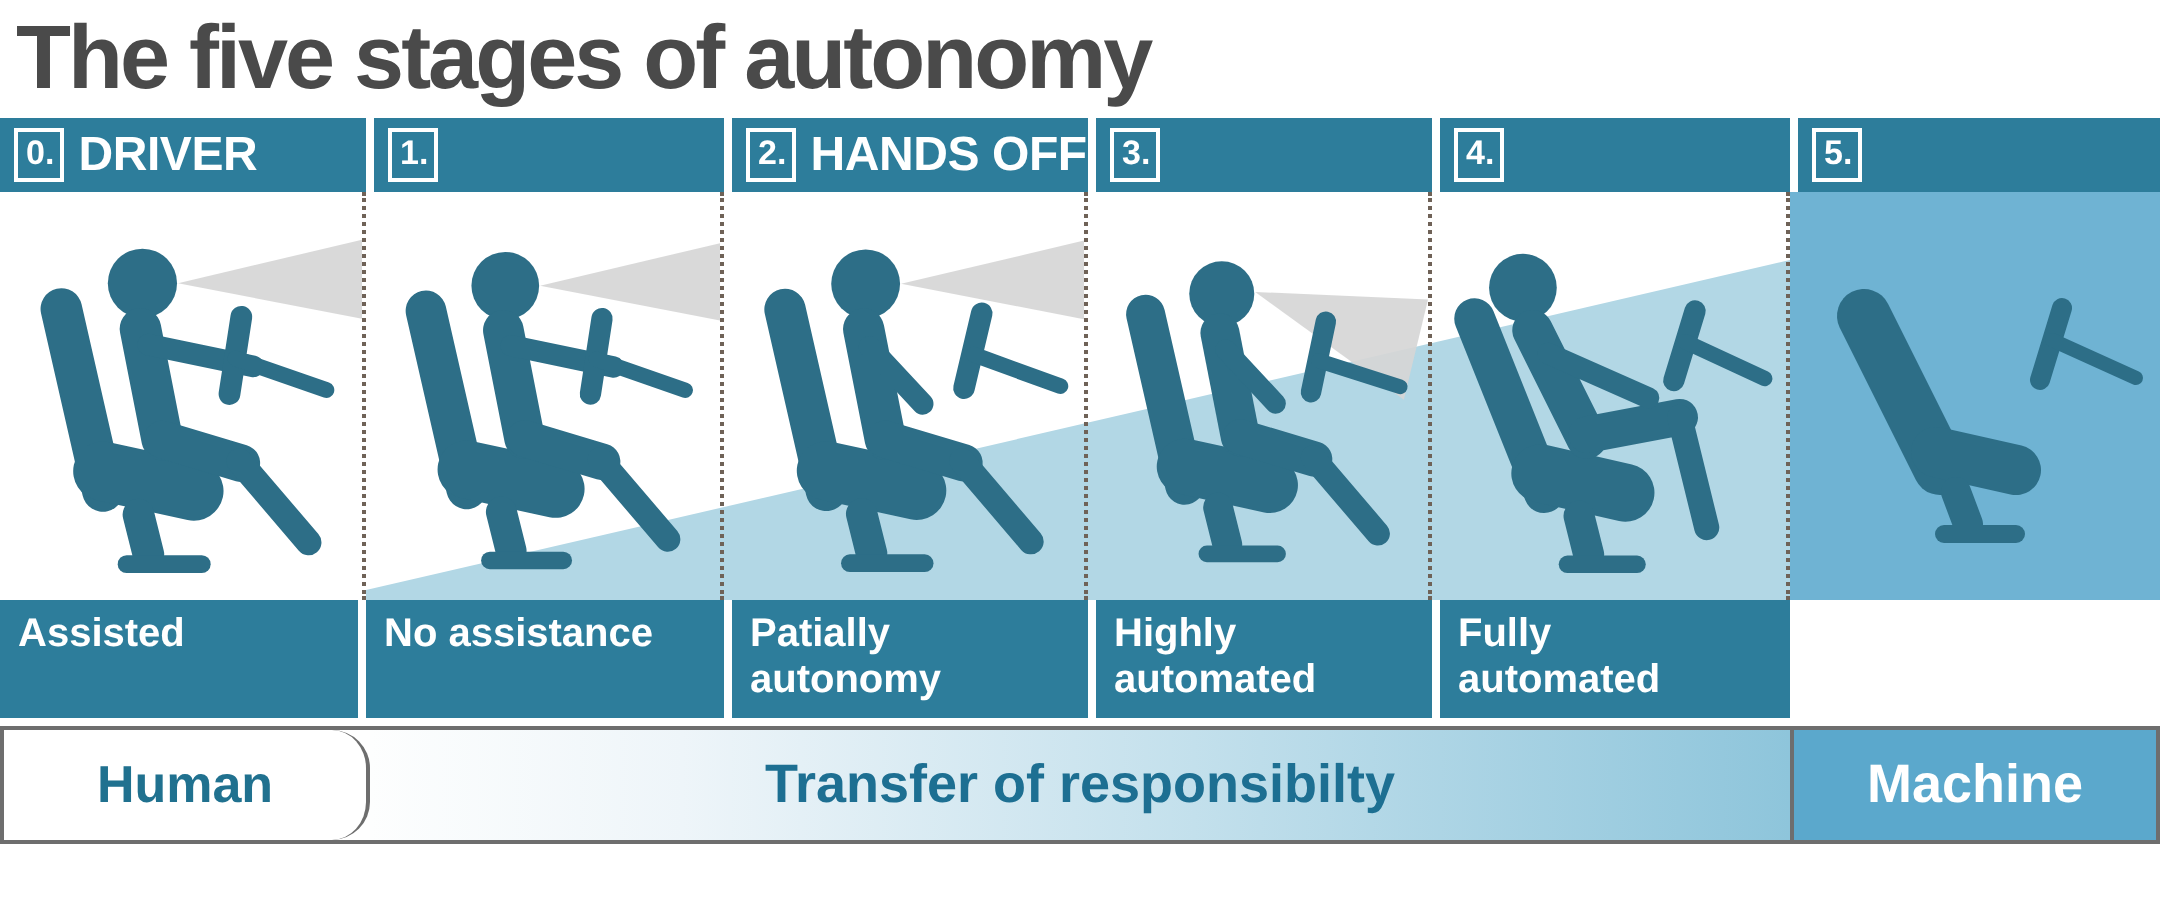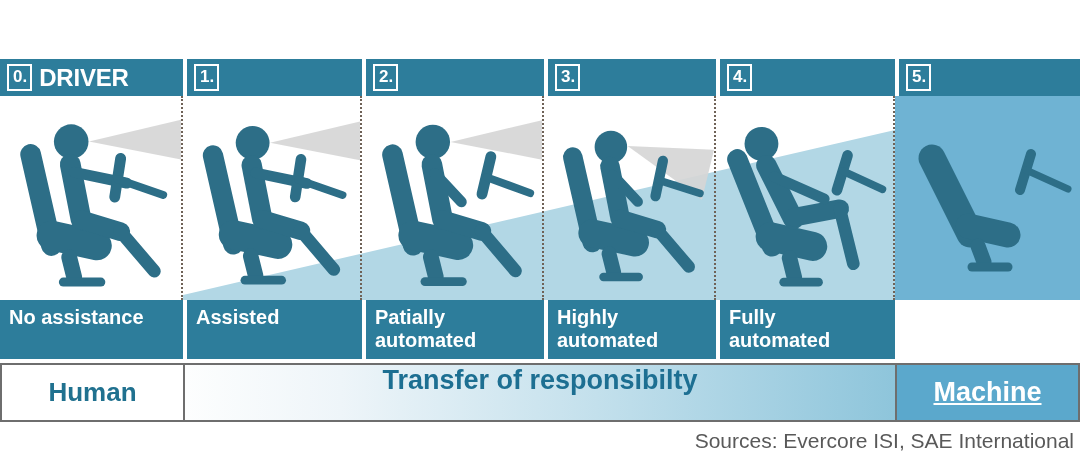--- a/index.html
+++ b/index.html
@@ -50,32 +50,32 @@
   .lcell + .lcell { border-left:4px solid #fff; }
   .lcell span { white-space:pre-line; }
   
   .bar {
     position:absolute; top:363px; left:0; width:1080px; height:59px;
     border:2px solid #6e6e6e; box-sizing:border-box; display:flex;
   }
   .bar-human {
     width:183px; box-sizing:border-box; border-right:2px solid #6e6e6e; background:#fff;
     display:flex; align-items:center; justify-content:center;
-    color:var(--human-text,#20718f); font-size:26px; font-weight:bold;
+    color:var(--human-text,#20718f); font-size:26px; font-weight:bold;border-radius:19px;
   }
   .bar-transfer {
     width:712px; box-sizing:border-box; border-right:2px solid #6e6e6e;
     background:linear-gradient(to right,#fdfefe 0%, #eef5f9 22%, #c3e0ec 58%, #8ec5db 100%);
-    display:flex; align-items:flex-start; justify-content:center;
+    display:flex; align-items:center; justify-content:center;
     color:#1d6f92; font-size:27px; font-weight:bold;
   }
   .bar-machine {
     flex:1; background:var(--machine-blue,#5ba8cc); color:#fff;
     display:flex; align-items:center; justify-content:center;
-    font-size:27px; font-weight:bold;text-decoration:underline;
+    font-size:27px; font-weight:bold;
   }
   
   .sources {
     position:absolute; top:429px; right:6px; font-size:21px;
     color:#595959; white-space:nowrap;
   }
   .defs-svg { position:absolute; width:0; height:0; overflow:hidden; }
 </style>
 </head>
 <body>
@@ -143,31 +143,33 @@
       <path class="stroke-part" d="M82 150 L88 166" stroke-width="15"></path>
       <path class="stroke-part" d="M76 171 L112 171" stroke-width="9"></path>
       <path class="stroke-part" d="M135 58 L124 94" stroke-width="10"></path>
       <path class="stroke-part" d="M130 74 L172 93" stroke-width="7"></path>
     </g>
   </defs>
 </svg>
 
 <div class="canvas">
 
+  <h1 class="title">The five stages of autonomy</h1>
 
   <div class="header-row">
     <div class="hcell c0">
       <span class="badge">0.</span>
       <span class="hlabel">DRIVER</span>
     </div>
     <div class="hcell c1">
       <span class="badge">1.</span>
     </div>
     <div class="hcell c2">
       <span class="badge">2.</span>
+      <span class="hlabel">HANDS OFF</span>
     </div>
     <div class="hcell c3">
       <span class="badge">3.</span>
     </div>
     <div class="hcell c4">
       <span class="badge">4.</span>
     </div>
     <div class="hcell c5">
       <span class="badge">5.</span>
     </div>
@@ -204,37 +206,36 @@
       </div>
       <div class="fcell c5">
         <svg class="fig" viewBox="0 0 183 204">
             <use href="#fig-seat"></use>
           </svg>
       </div>
     </div>
   </div>
 
   <div class="label-row">
+    <div class="lcell c1"><span>Assisted</span></div>
     <div class="lcell c0"><span>No assistance</span></div>
-    <div class="lcell c1"><span>Assisted</span></div>
     <div class="lcell c2"><span>Patially
-automated</span></div>
+autonomy</span></div>
     <div class="lcell c3"><span>Highly
 automated</span></div>
     <div class="lcell c4"><span>Fully
 automated</span></div>
   </div>
 
   <div class="bar">
     <div class="bar-human">
       <span>Human</span>
     </div>
     <div class="bar-transfer">
       <span>Transfer of responsibilty</span>
     </div>
     <div class="bar-machine">
       <span>Machine</span>
     </div>
   </div>
 
-  <div class="sources">Sources: Evercore ISI, SAE International</div>
 
 </div>
 
 </body></html>

